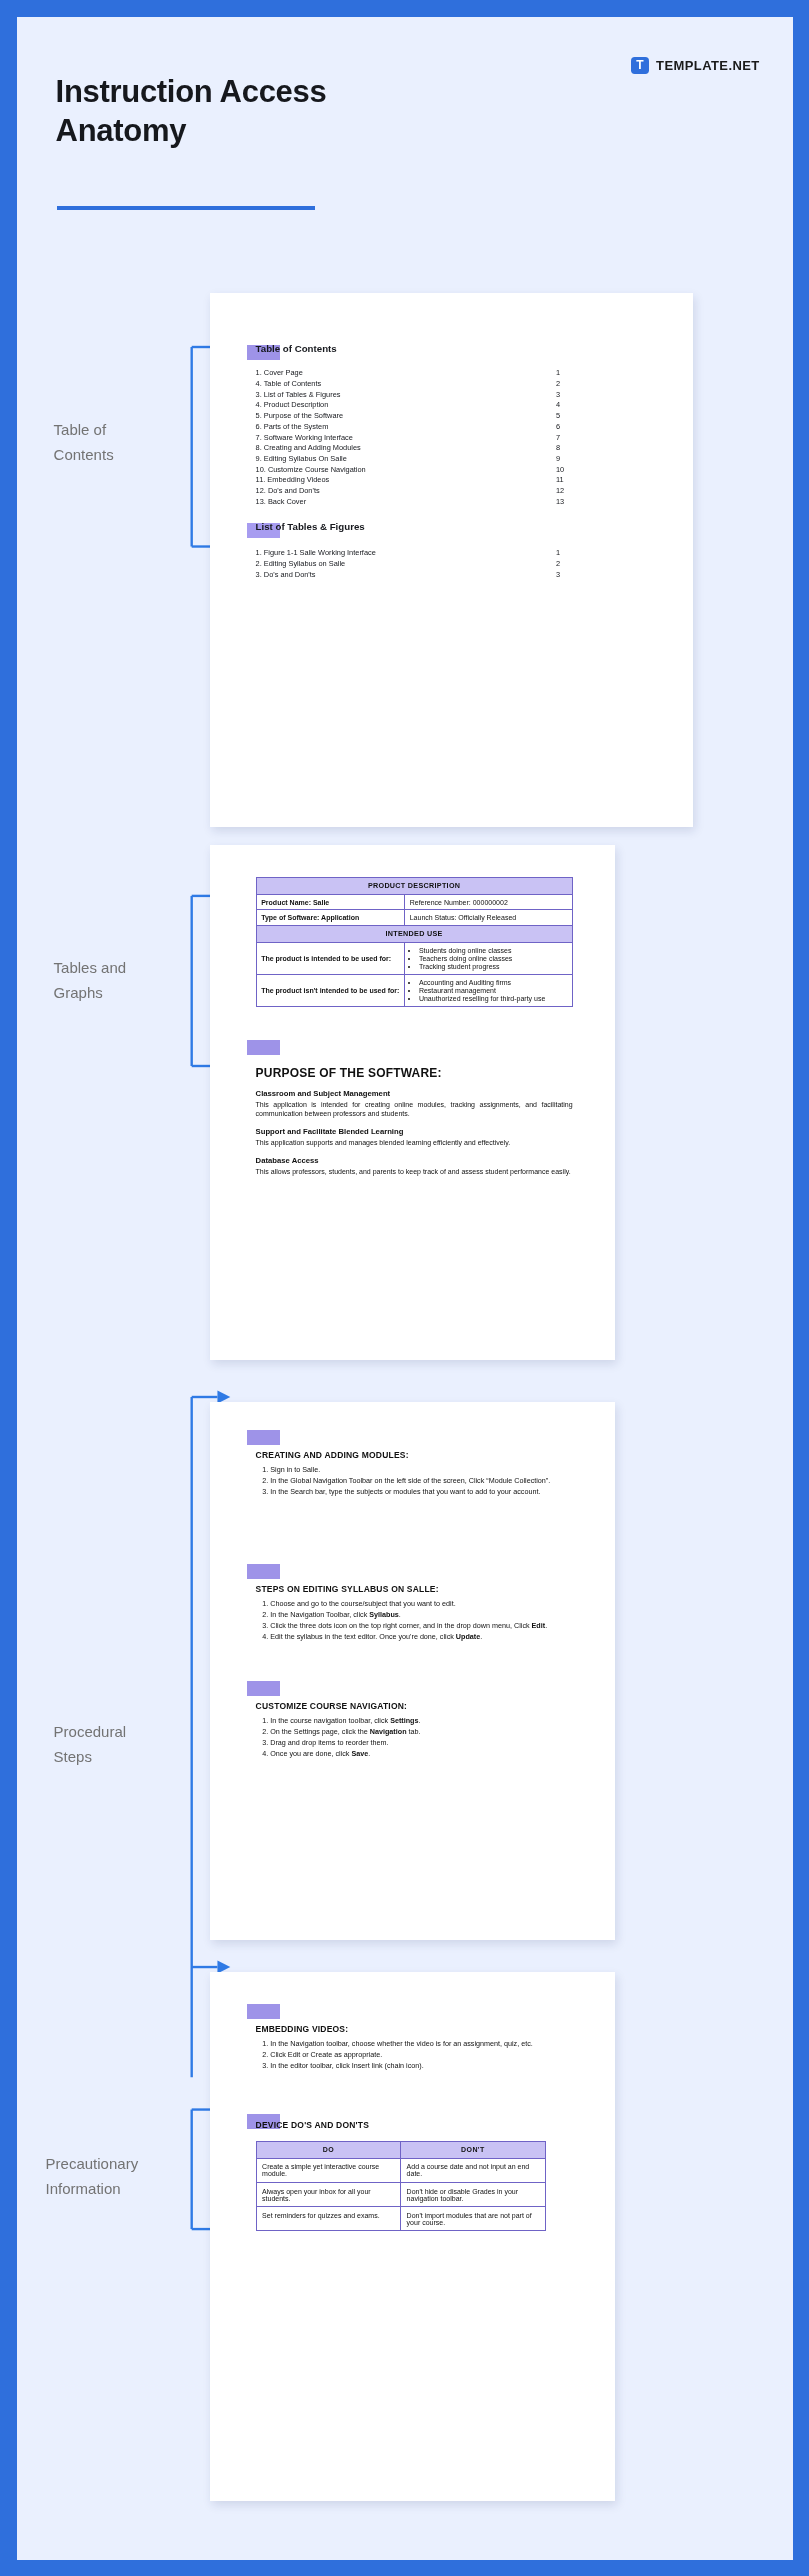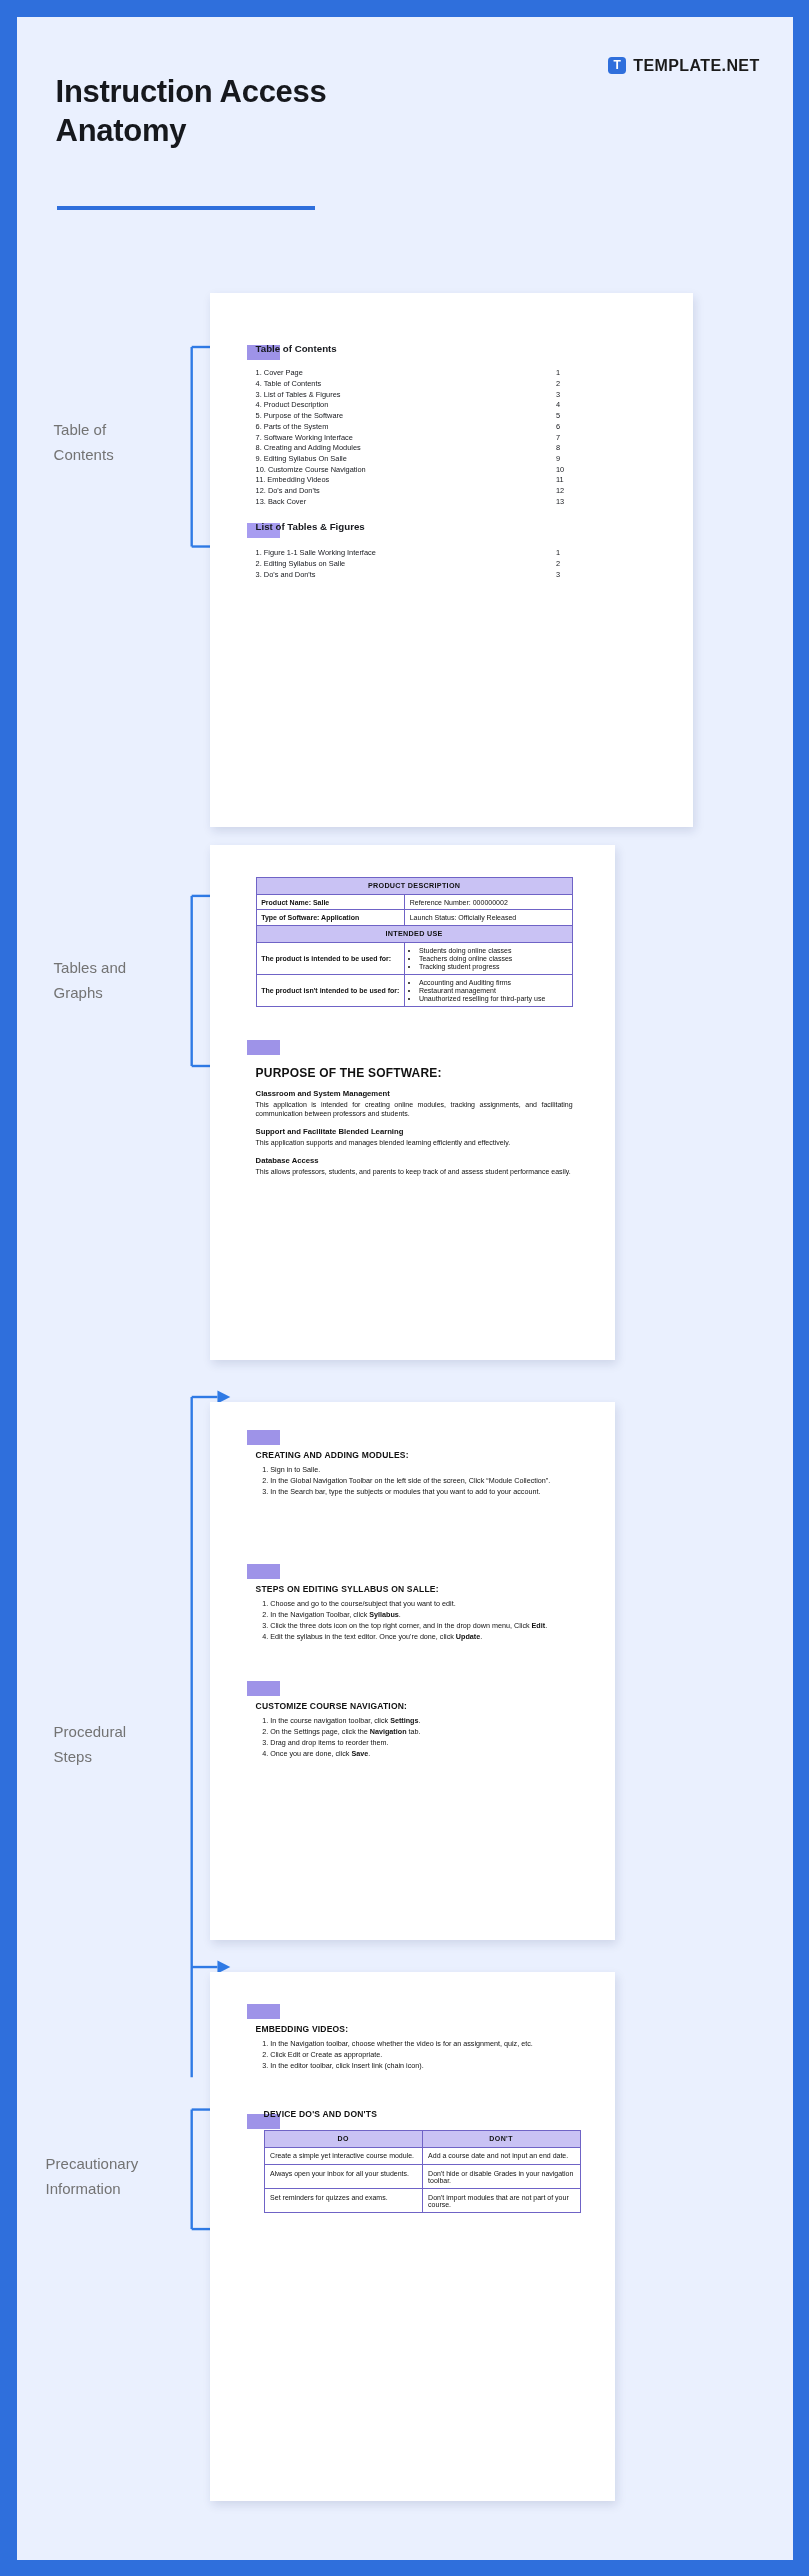--- a/index.html
+++ b/index.html
@@ -19,21 +19,21 @@
 
   
   .brand{
     position:absolute;right:33px;top:40px;
     display:flex;align-items:center;gap:7.4px;
   }
   .brand-mark{
     width:17.5px;height:17.5px;border-radius:3.7px;background:#2f6fdc;
     color:#fff;font-size:12px;font-weight:bold;line-height:17.5px;text-align:center;
   }
-  .brand-text{font-size:16px;letter-spacing:0.4px;color:#1b1b1b;font-weight:bold;}
+  .brand-text{font-size:13px;letter-spacing:0.4px;color:#1b1b1b;font-weight:bold;}
 
   .title{
     position:absolute;left:39px;top:55px;
     font-size:31px;line-height:39px;font-weight:bold;color:#16181d;
     letter-spacing:-0.3px;
   }
   .title-rule{
     position:absolute;left:40px;top:189px;width:258px;height:4.6px;background:#2f6fdc;
   }
 
@@ -269,21 +269,21 @@
         </tr>
       </tbody>
         </table>
     </div>
 
     <div class="tab" style="left:37px;top:195px;"></div>
     <div style="position:absolute;left:46px;top:221px;width:317px;">
       <div class="sec-head" style="font-size:12px;">PURPOSE OF THE SOFTWARE:</div>
       <div id="purpose-blocks" style="margin-top:9.2px;">
           <div style="margin-bottom: 8.3px;">
-            <div class="blk-title">Classroom and System Management</div>
+            <div class="blk-title">Classroom and Subject Management</div>
             <p class="blk-body">This application is intended for creating online modules, tracking assignments, and facilitating communication between professors and students.</p>
           </div>
           <div style="margin-bottom: 8.3px;">
             <div class="blk-title">Support and Facilitate Blended Learning</div>
             <p class="blk-body">This application supports and manages blended learning efficiently and effectively.</p>
           </div>
           <div style="margin-bottom: 8.3px;">
             <div class="blk-title">Database Access</div>
             <p class="blk-body">This allows professors, students, and parents to keep track of and assess student performance easily.</p>
           </div>
@@ -330,21 +330,21 @@
     <div style="position:absolute;left:46px;top:52px;width:317px;">
       <div class="sec-head">EMBEDDING VIDEOS:</div>
       <ol class="steps" id="videos-steps" start="1">
           <li>In the Navigation toolbar, choose whether the video is for an assignment, quiz, etc.</li>
           <li>Click Edit or Create as appropriate.</li>
           <li>In the editor toolbar, click Insert link (chain icon).</li>
         </ol>
     </div>
 
     <div class="tab" style="left:37px;top:142px;"></div>
-    <div style="position:absolute;left:46px;top:137px;width:317px;margin-left:8px;">
+    <div style="position:absolute;left:46px;top:148px;width:290px;">
       <div class="sec-head">DEVICE DO'S AND DON'TS</div>
       <table class="dd" style="margin-top:11px;">
         <thead>
             <tr>
           <th>DO</th>
           <th>DON'T</th>
         </tr>
           </thead>
         <tbody id="donts-body">
             <tr>

